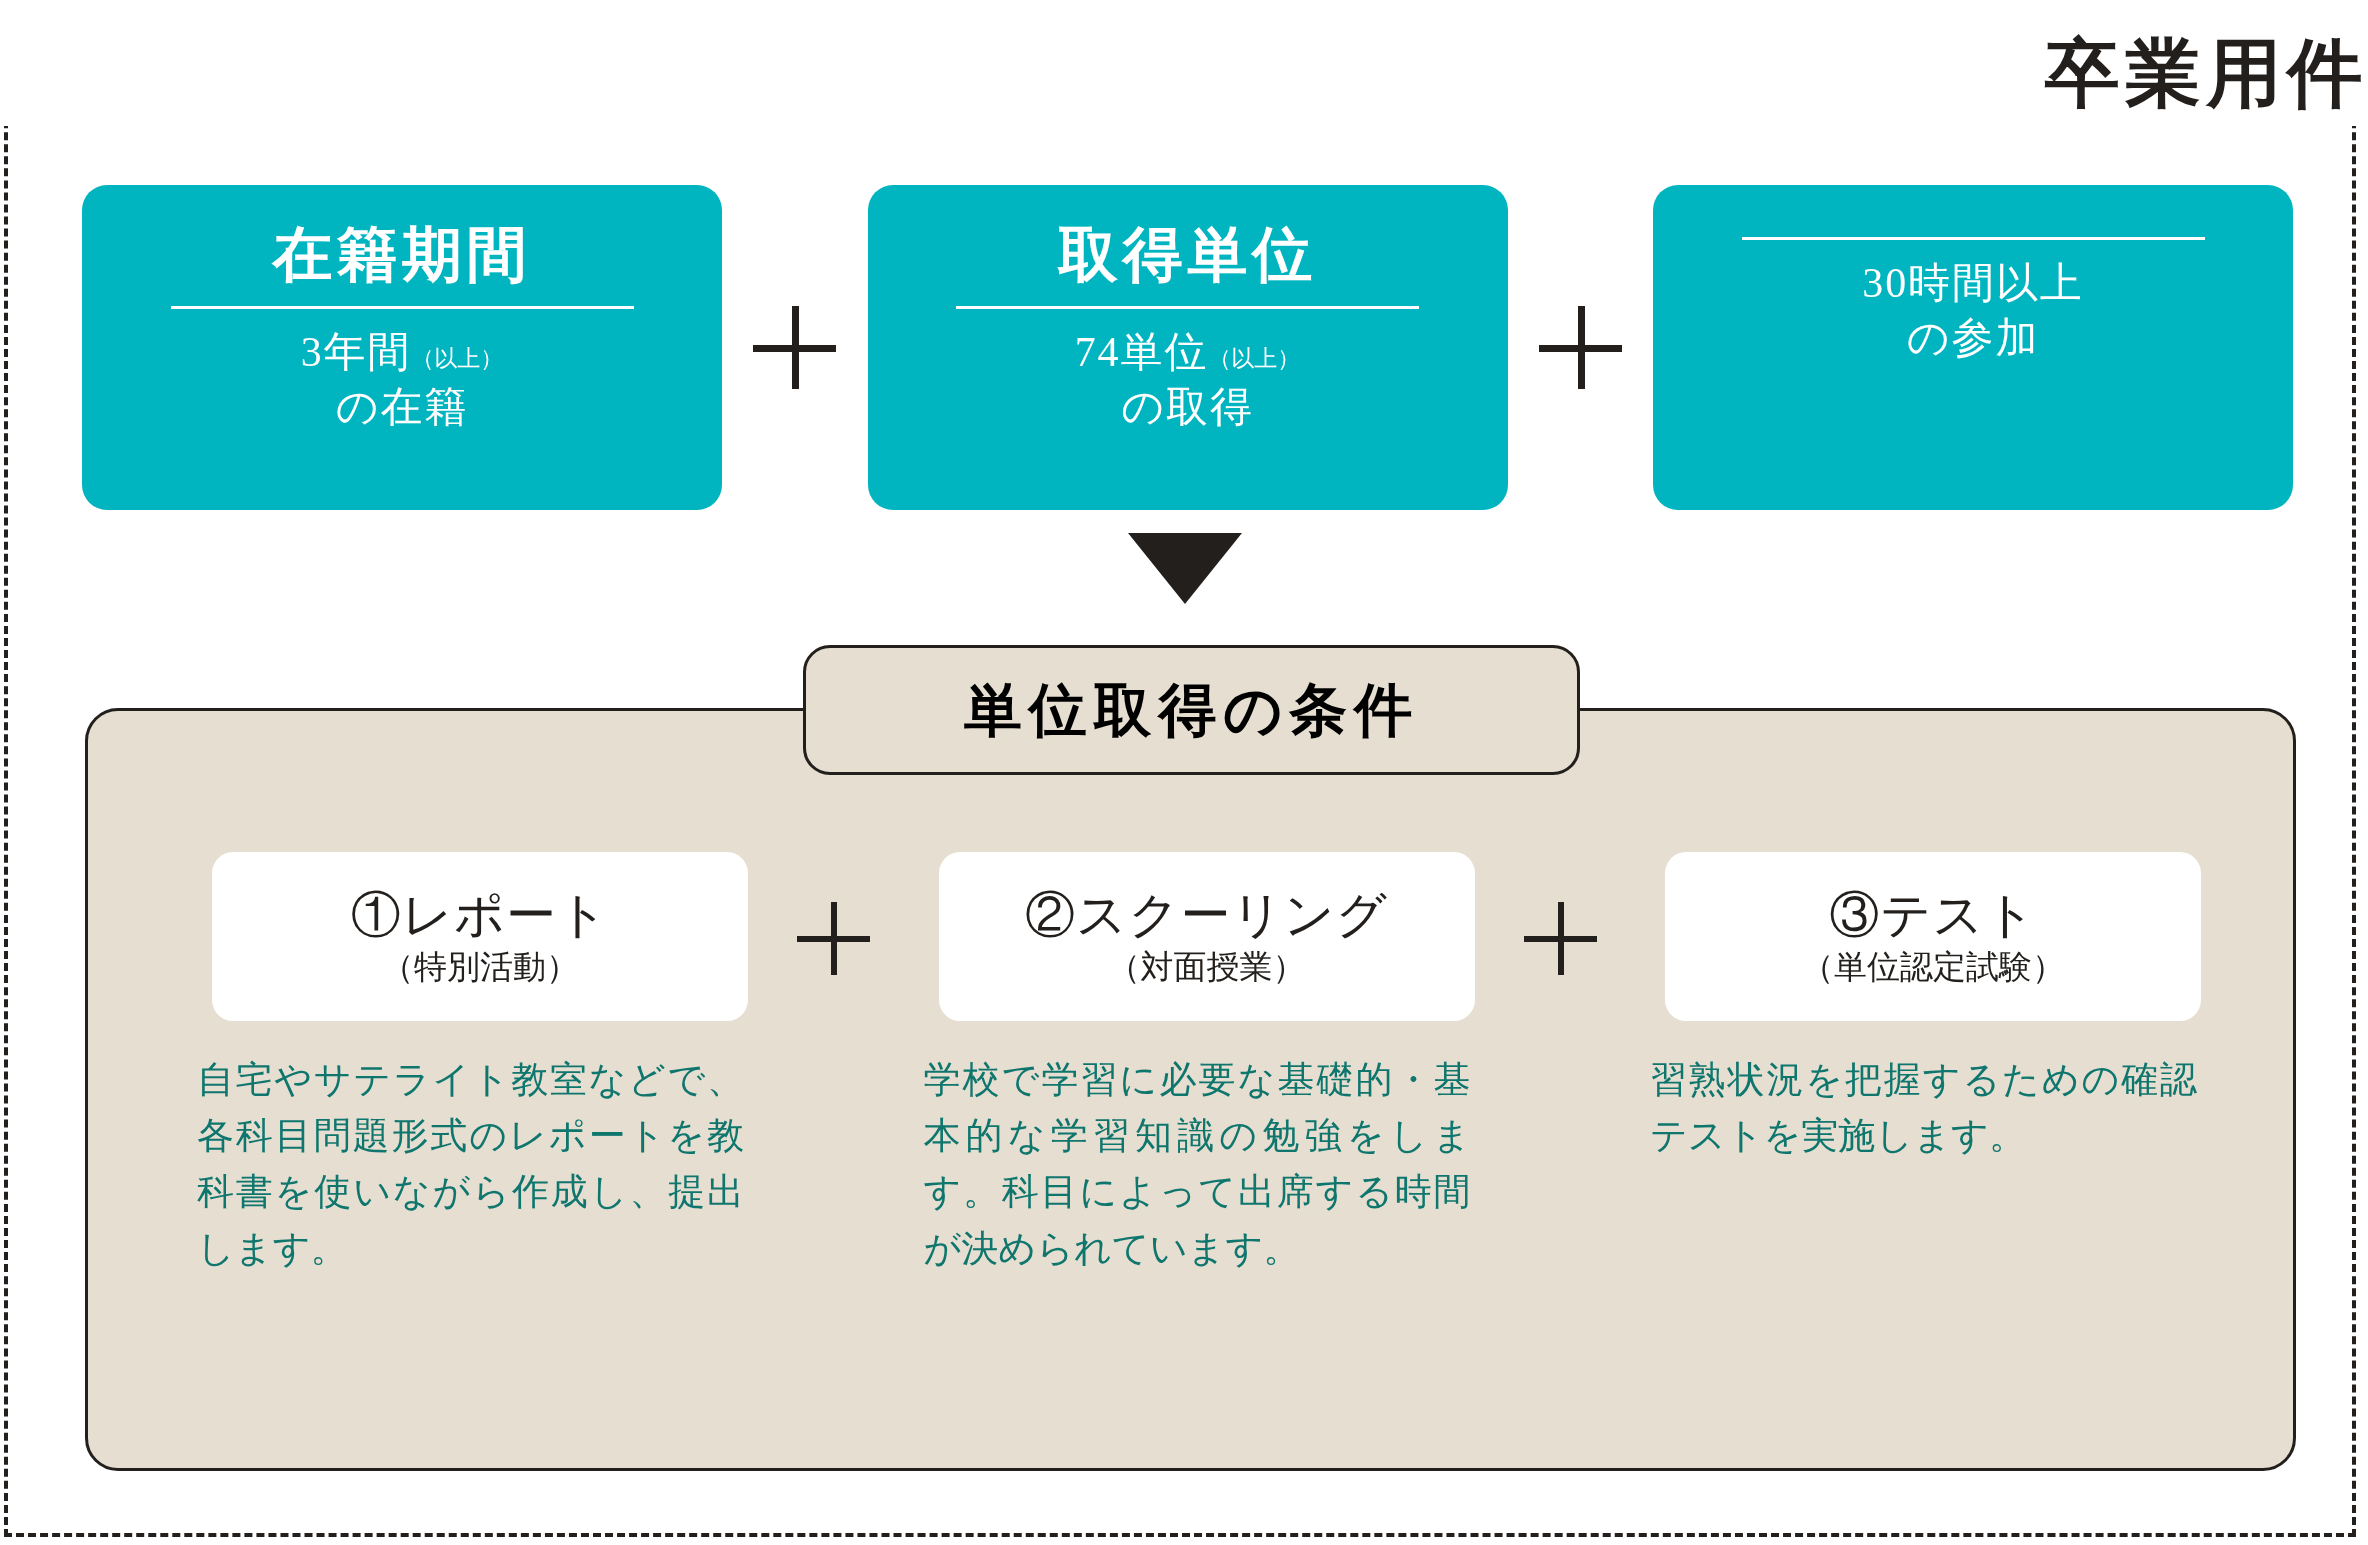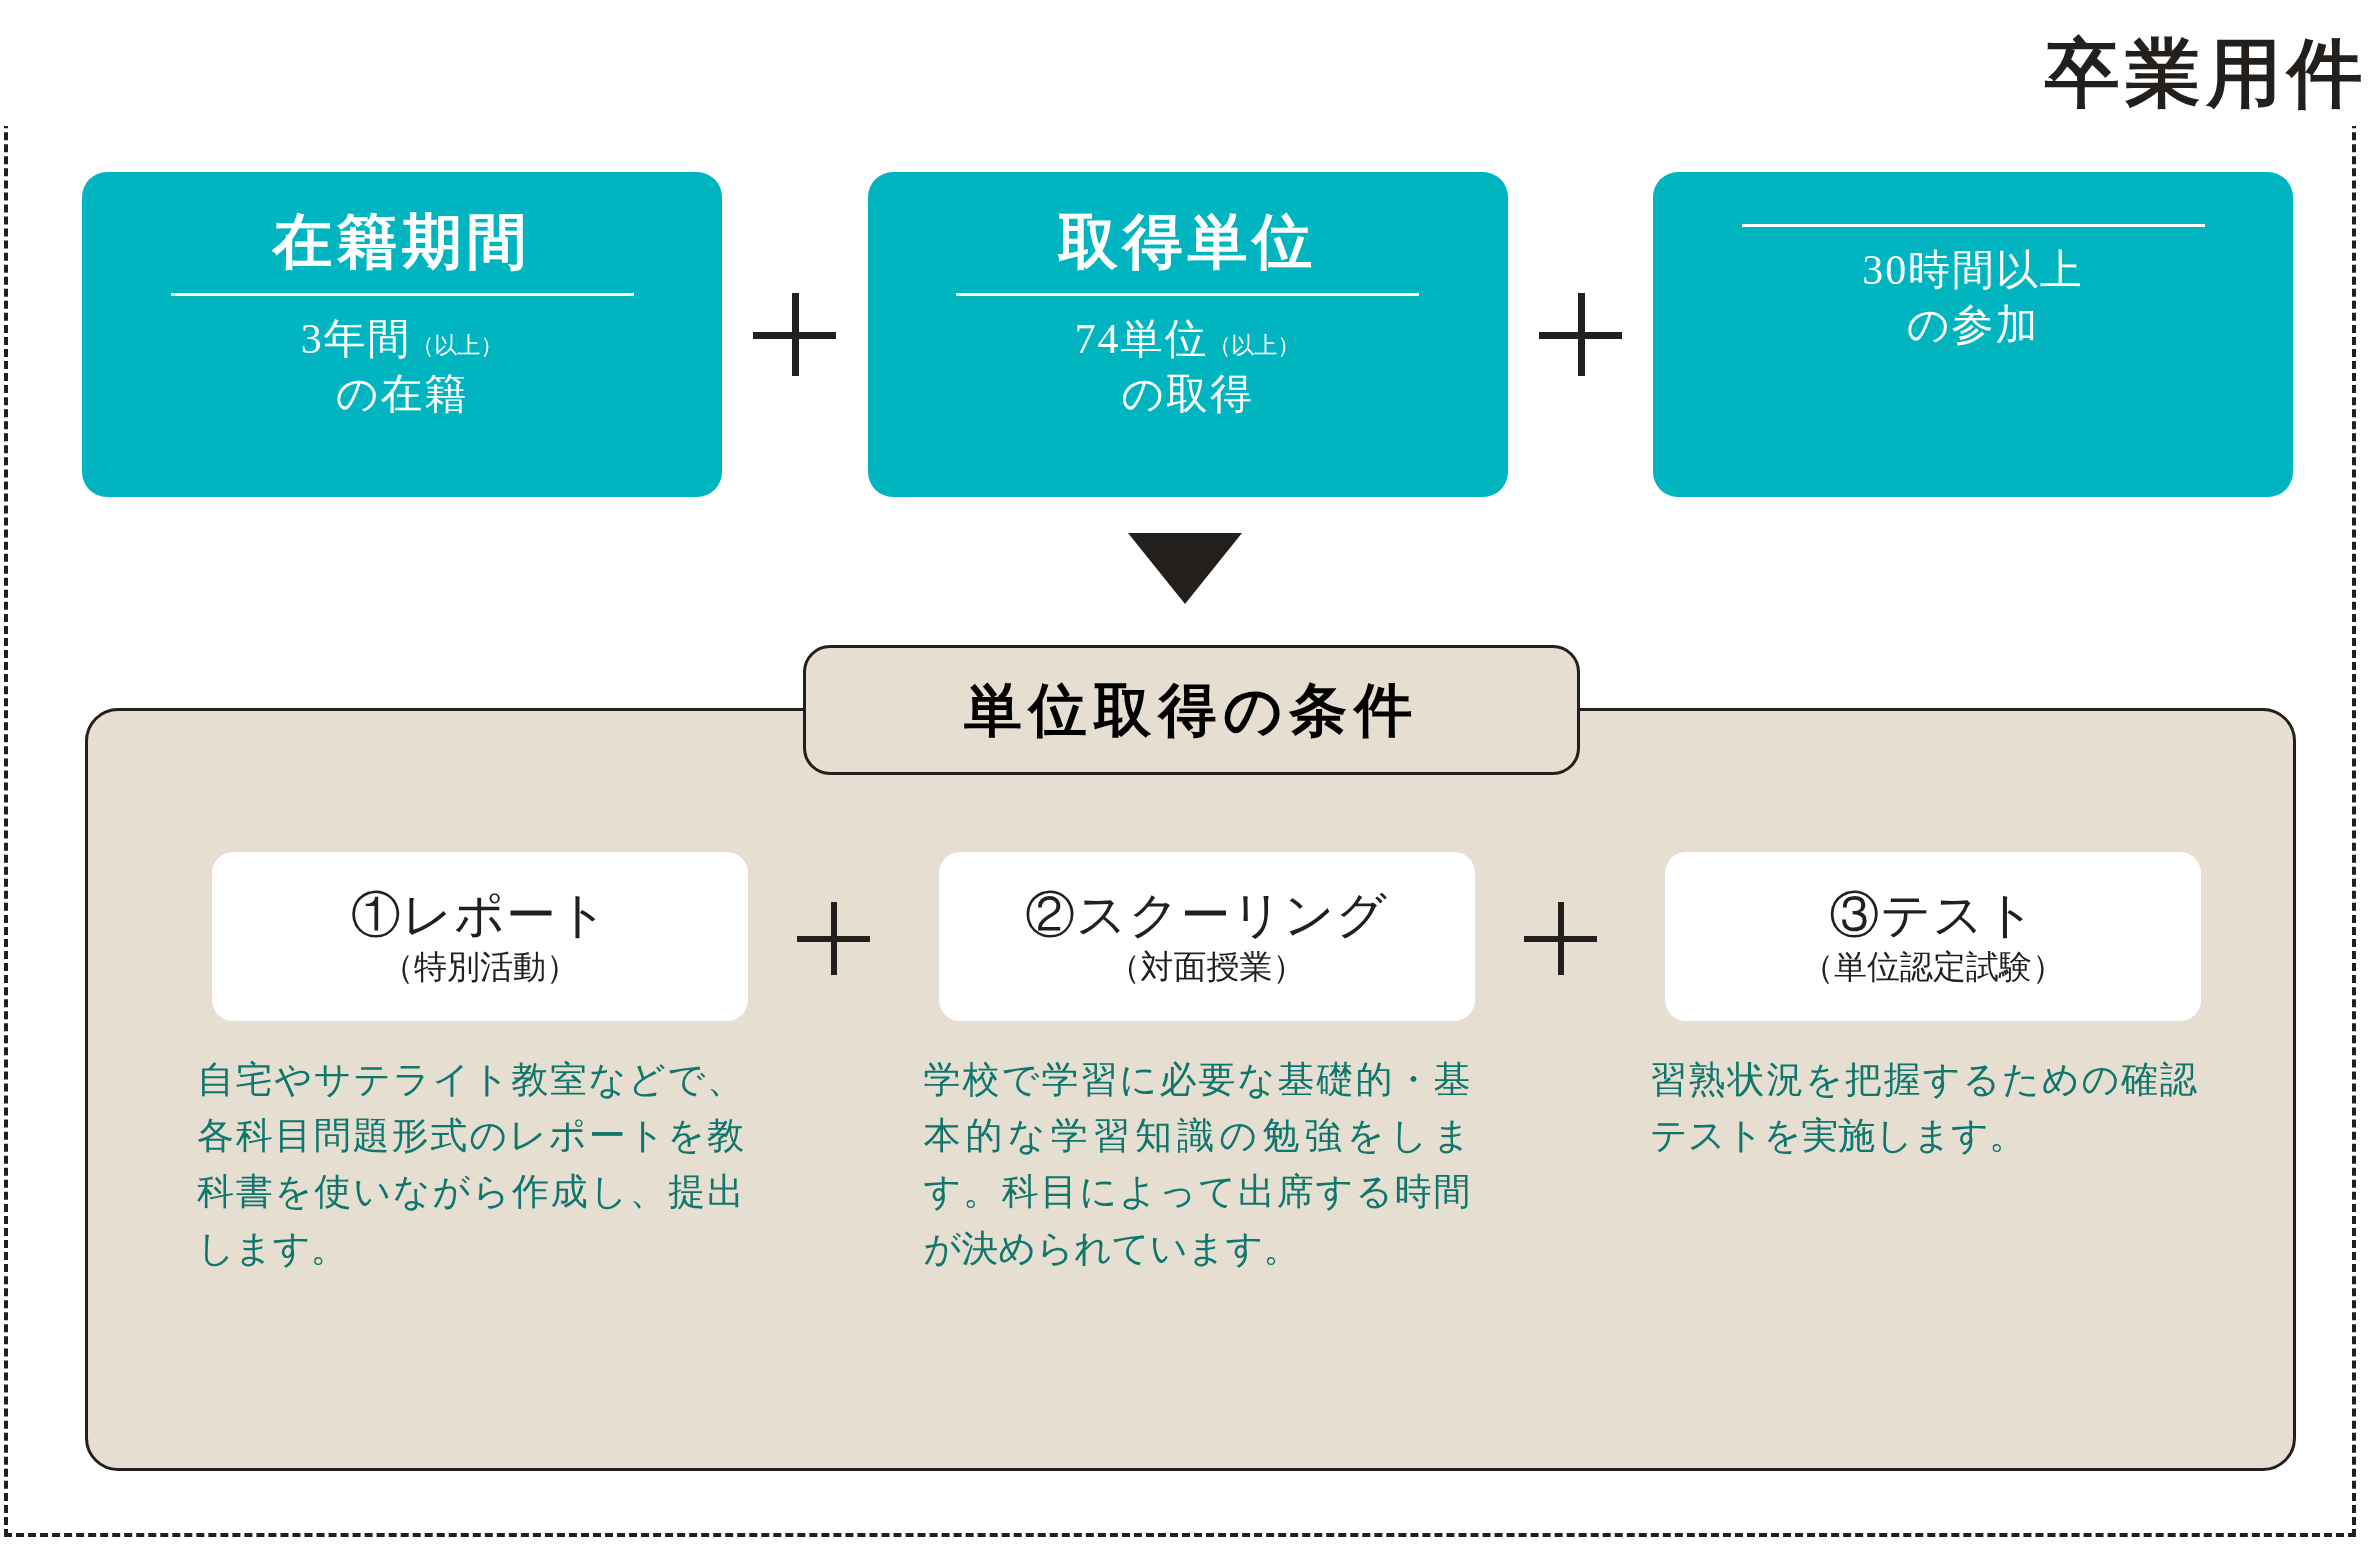--- a/index.html
+++ b/index.html
@@ -54,21 +54,21 @@
     top: 39px;
     width: 541px;
     height: 48px;
     background: #ffffff;
   }
 
   
   .req-row {
     position: absolute;
     left: 82px;
-    top: 168px;
+    top: 181px;
     width: 2211px;
     height: 333px;
     display: flex;
     align-items: center;
     justify-content: space-between;
   }
   .req-card {
     width: 640px;
     height: 325px;
     background: #00b5c0;

